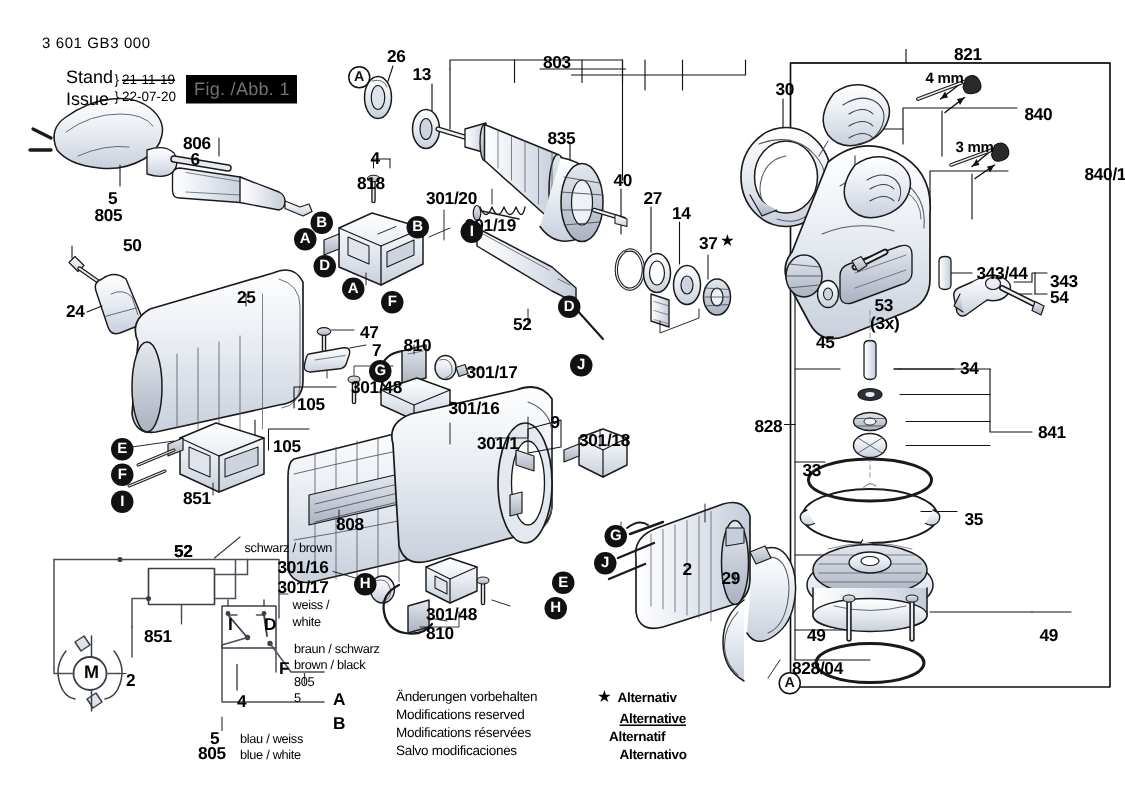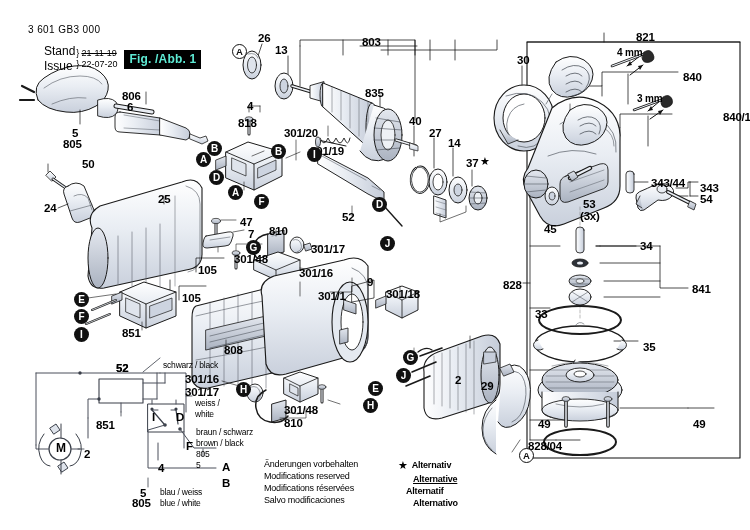--- a/index.html
+++ b/index.html
@@ -19,21 +19,21 @@
 
   
   #hdr{position:absolute;left:28px;top:24px;}
   #hdr .pn{font-size:10px;letter-spacing:.4px;margin-bottom:9px;}
   #hdr .rowwrap{display:flex;align-items:center;}
   #hdr .stand{font-size:12px;line-height:1.25;margin-left:16px;}
   #hdr .brace{font-size:15px;line-height:.8;margin:0 2px 0 1px;
               display:flex;flex-direction:column;justify-content:center;}
   #hdr .dates{font-size:9px;line-height:1.25;position:relative;}
   #hdr .dates .old{text-decoration:line-through;}
-  #fig{display:inline-block;background:#000;color:#5eead4;font-weight:bold;
+  #fig{display:inline-block;background:#000;color:#737373;font-weight:normal;
        font-size:12px;padding:2px 5px 3px 5px;margin-left:7px;letter-spacing:.2px;}
 
   
   .cal{position:absolute;width:15px;height:15px;border-radius:50%;
        background:#111;color:#fff;font-weight:bold;font-size:10px;
        display:flex;align-items:center;justify-content:center;
        font-family:"Liberation Sans",sans-serif;}
   .cal.open{background:#fff;color:#111;border:1.4px solid #111;
             width:13px;height:13px;font-size:9.5px;}
   .star{font-size:11px;}
@@ -713,21 +713,21 @@
       <div class="lbl" style="left: 84px; top: 448px;">2</div>
       <div class="lbl" style="left: 152px; top: 411px;">I</div>
       <div class="lbl" style="left: 176px; top: 411px;">D</div>
       <div class="lbl" style="left: 186px; top: 440px;">F</div>
       <div class="lbl" style="left: 158px; top: 462px;">4</div>
       <div class="lbl" style="left: 222px; top: 461px;">A</div>
       <div class="lbl" style="left: 222px; top: 477px;">B</div>
       <div class="lbl" style="left: 140px; top: 487px;">5</div>
       <div class="lbl" style="left: 132px; top: 497px;">805</div>
       <div class="lbl wire" style="left: 163px; top: 360px;">
-        <div>schwarz / black</div>
+        <div>schwarz / brown</div>
       </div>
       <div class="lbl wire" style="left: 195px; top: 398px;">
         <div>weiss /</div>
         <div>white</div>
       </div>
       <div class="lbl wire" style="left: 196px; top: 427px;">
         <div>braun / schwarz</div>
         <div>brown / black</div>
       </div>
       <div class="lbl wire" style="left: 196px; top: 449px;">

